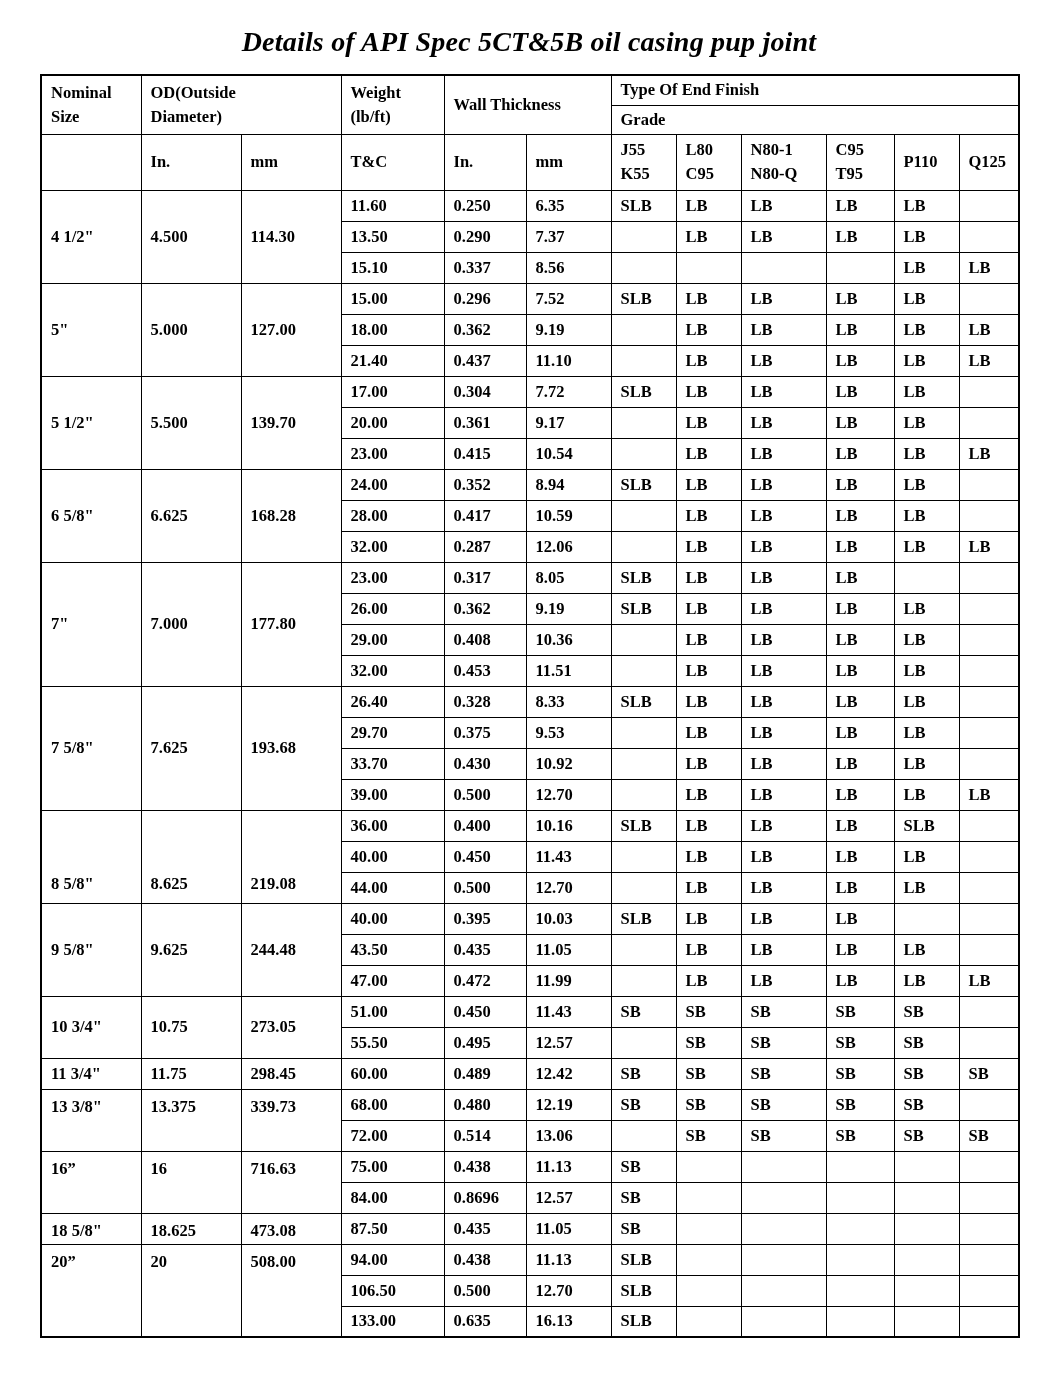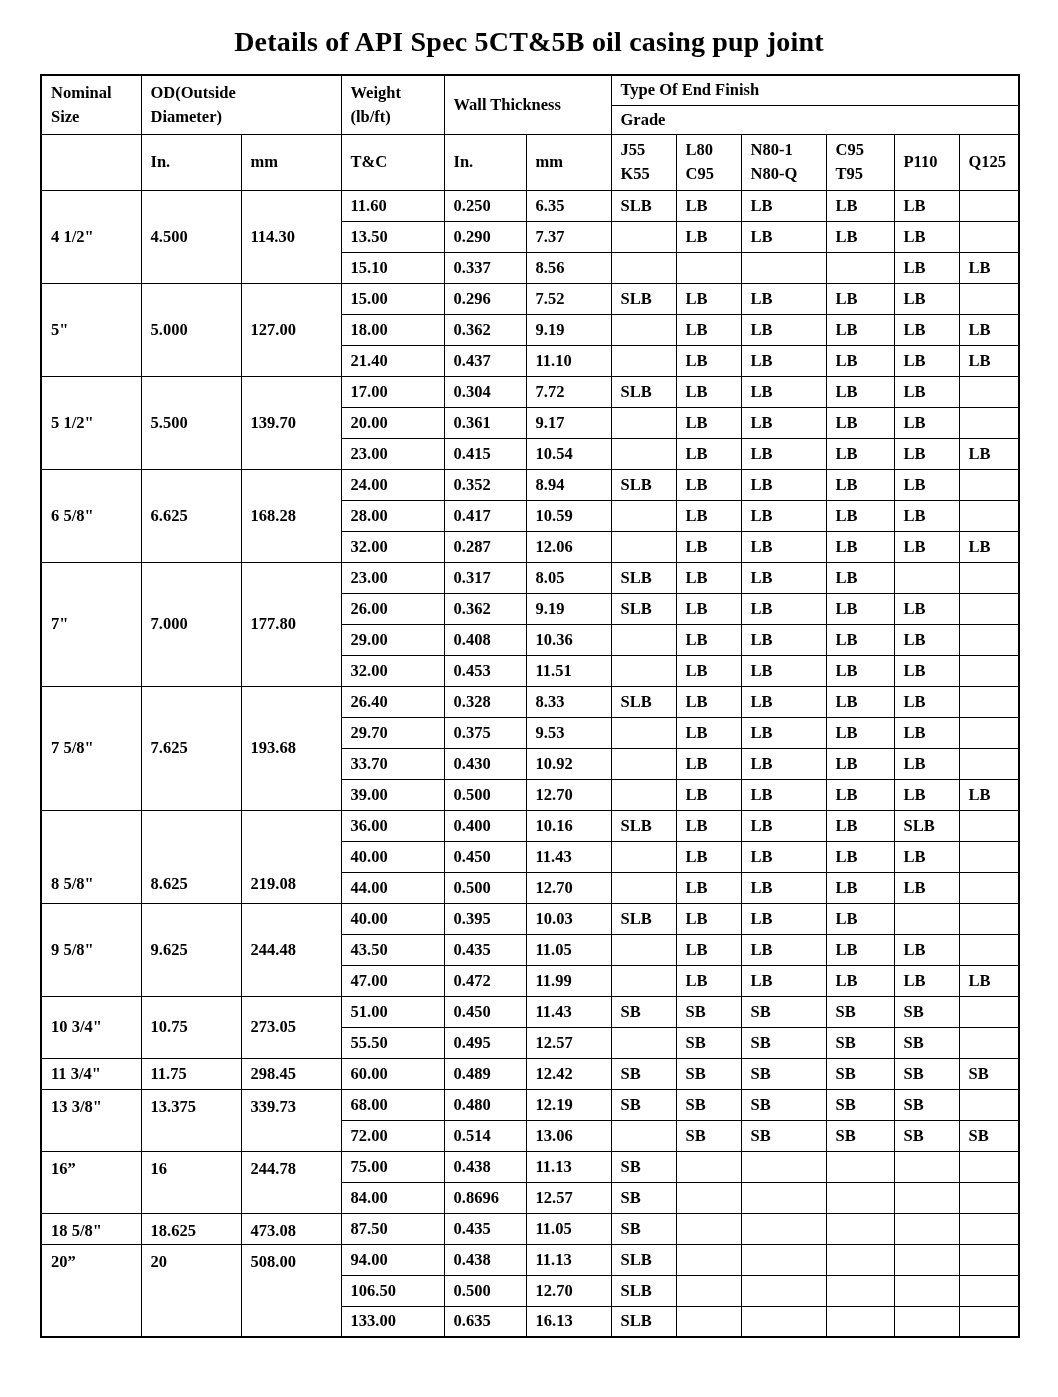--- a/index.html
+++ b/index.html
@@ -13,20 +13,21 @@
     font-family:"Liberation Serif","DejaVu Serif",serif;
     font-weight:bold;
   }
   .page{padding:18px 40px 0 40px;}
   .title{
     text-align:center;
     font-size:28px;
     font-weight:bold;
     margin:8px 0 16px 0;
     letter-spacing:0.2px;
+    font-style:italic;
   }
   table{
     border-collapse:collapse;
     table-layout:fixed;
     width:978px;
     border:2px solid var(--line);
   }
   th,td{
     border:1.5px solid var(--line);
     padding:1px 9px;
@@ -470,21 +471,21 @@
           <td></td>
           <td>SB</td>
           <td>SB</td>
           <td>SB</td>
           <td>SB</td>
           <td>SB</td>
         </tr>
         <tr>
           <td rowspan="2" class="va-top">16”</td>
           <td rowspan="2" class="va-top">16</td>
-          <td rowspan="2" class="va-top">244.78</td>
+          <td rowspan="2" class="va-top">716.63</td>
           <td>75.00</td>
           <td>0.438</td>
           <td>11.13</td>
           <td>SB</td>
           <td></td>
           <td></td>
           <td></td>
           <td></td>
           <td></td>
         </tr>

